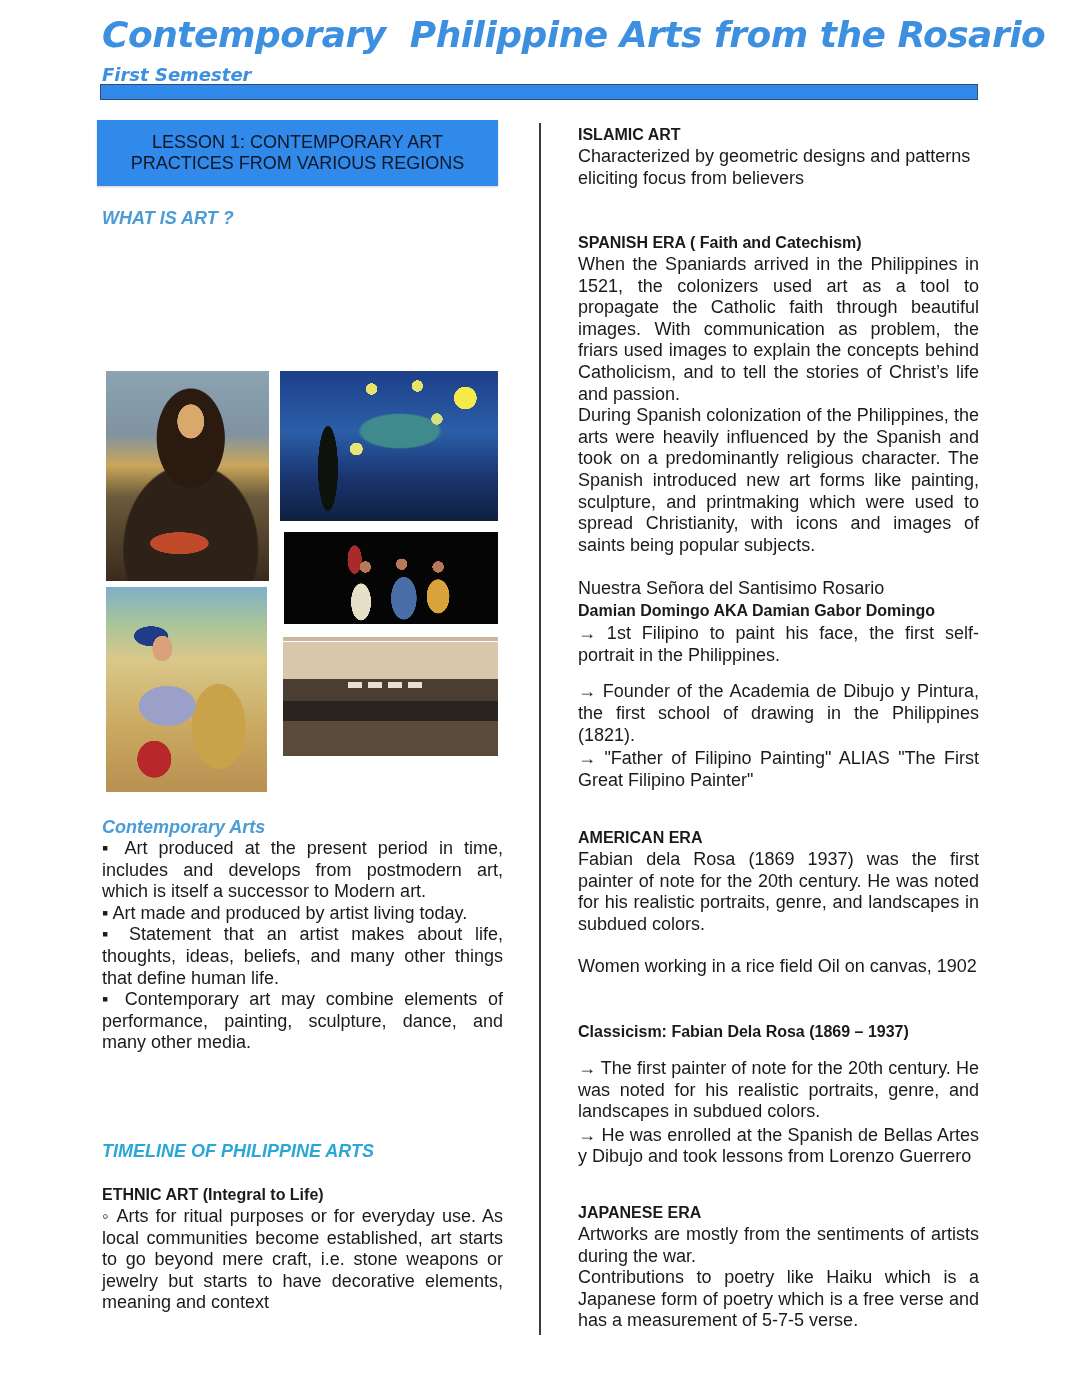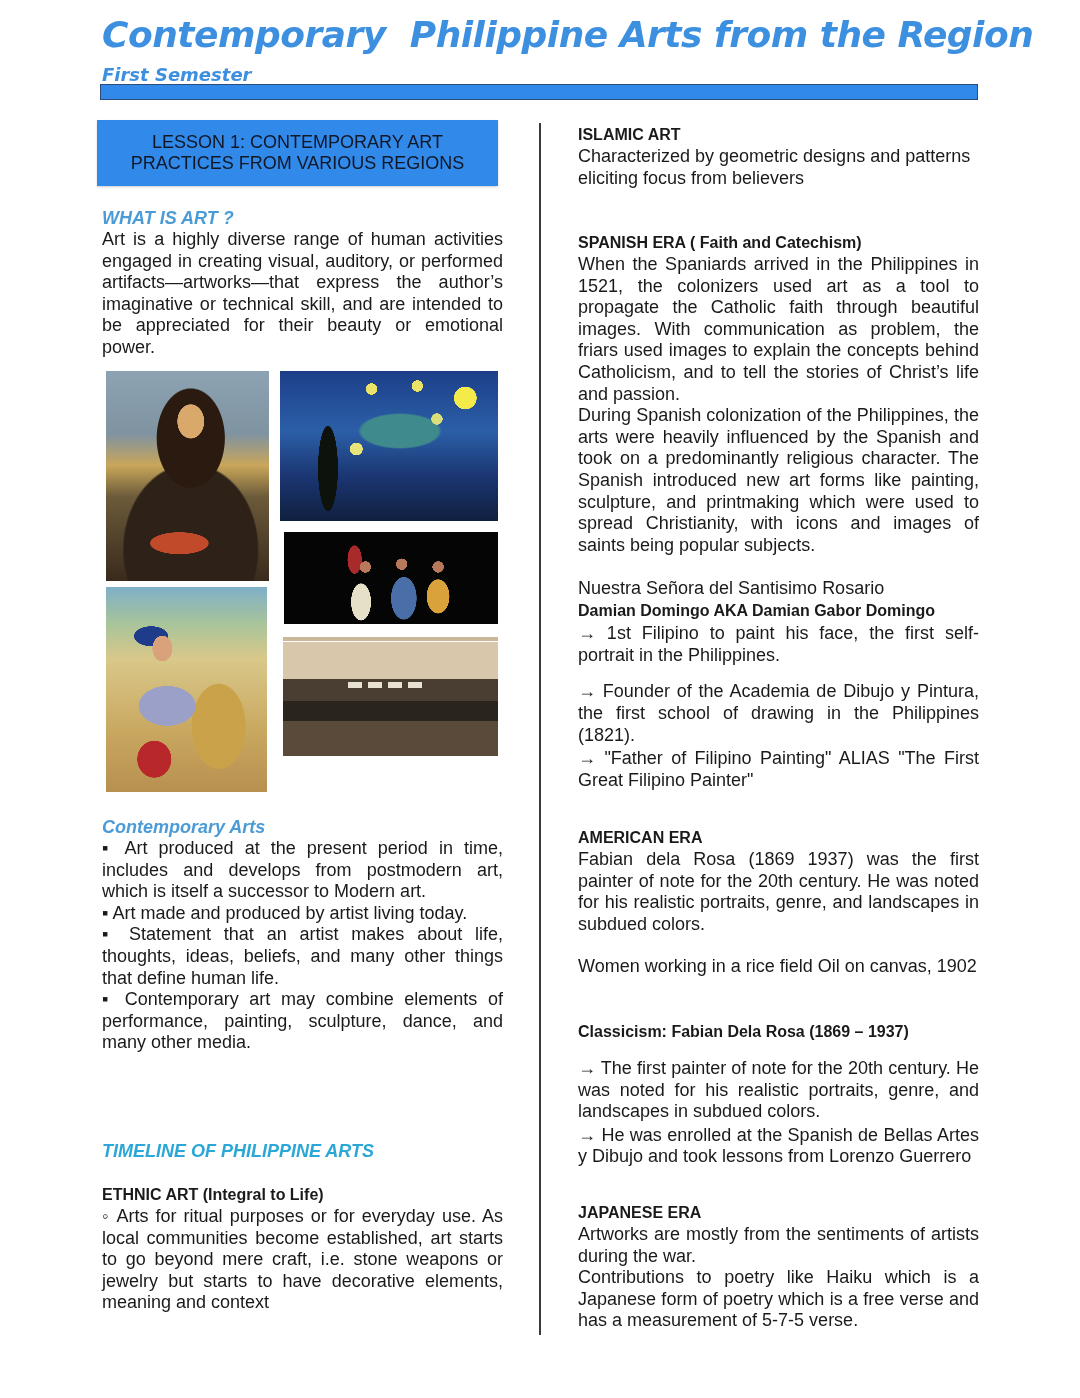--- a/index.html
+++ b/index.html
@@ -76,31 +76,30 @@
   .building { left: 283px; top: 632px; width: 215px; height: 124px;
               background:
                 linear-gradient(180deg, transparent 0 4%, #cbb89a 4% 7%, transparent 7%) ,
                 linear-gradient(180deg, #ffffff 0 8%, #d8c7ab 8% 38%, #4a3e32 38% 56%, #2a241e 56% 72%, #5a4a3a 72% 100%); }
   .building::after { content: ""; position: absolute; left: 65px; top: 50px; width: 80px; height: 6px;
                      background: repeating-linear-gradient(90deg, #e8e0d0 0 14px, transparent 14px 20px); }
 </style>
 </head>
 <body>
 
-<h1 class="title">Contemporary  Philippine Arts from the Region</h1>
+<h1 class="title">Contemporary  Philippine Arts from the Rosario</h1>
 <div class="subtitle">First Semester</div>
 <div class="title-bar"></div>
 
 <div class="lesson-box">
   <span>LESSON 1: CONTEMPORARY ART PRACTICES FROM VARIOUS REGIONS</span>
 </div>
 
 <div class="col col-left" style="top:207px;">
   <h2 class="blue-h">WHAT IS ART ?</h2>
-  <p class="just">Art is a highly diverse range of human activities engaged in creating visual, auditory, or performed artifacts—artworks—that express the author’s imaginative or technical skill, and are intended to be appreciated for their beauty or emotional power.</p>
 </div>
 
 <div class="img mona"></div>
 <div class="img starry"></div>
 <div class="img performers"></div>
 <div class="img riceg"></div>
 <div class="img building"></div>
 
 <div class="col col-left" style="top:816px;">
   <h2 class="blue-h">Contemporary Arts</h2>

